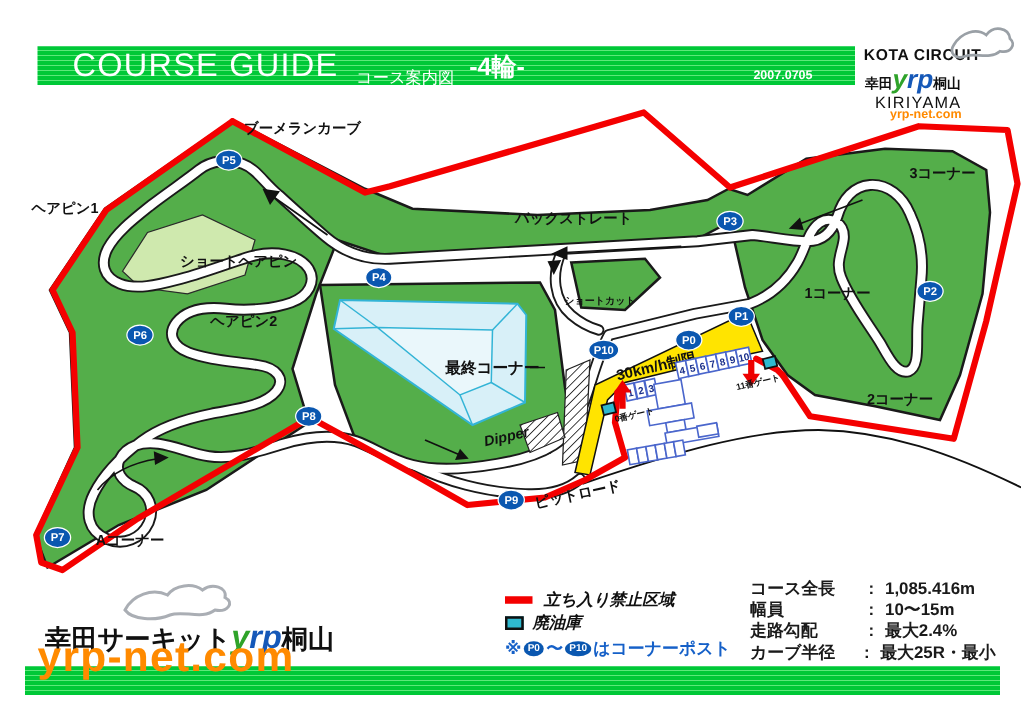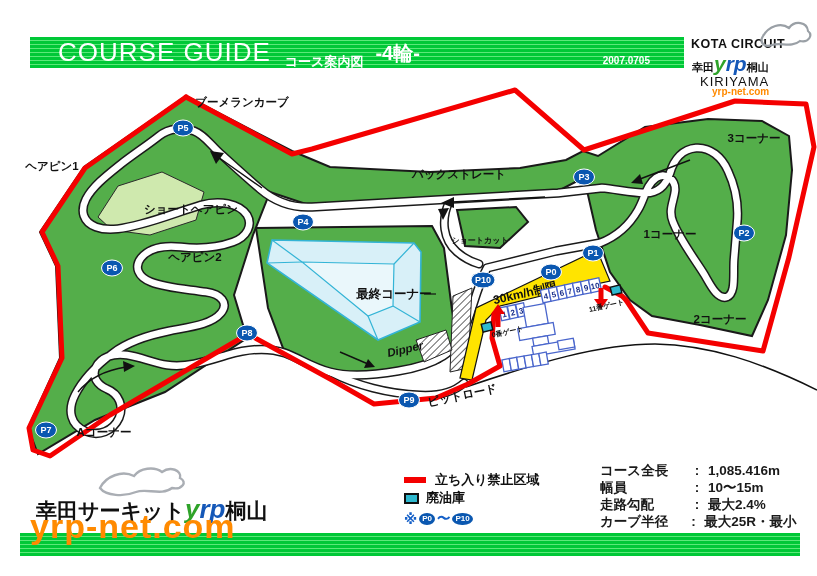--- a/index.html
+++ b/index.html
@@ -3,36 +3,36 @@
 <meta charset="utf-8">
 <style>
   html,body{margin:0;padding:0;background:#fff;}
   .stage{position:relative;width:817px;height:576px;background:#ffffff;overflow:hidden;
          font-family:"Liberation Sans","DejaVu Sans",sans-serif;}
   
   .banner{position:absolute;left:30px;top:37px;width:672px;height:31px;z-index:2;
           background:repeating-linear-gradient(0deg,#00c837 0px,#00c837 3px,#5ce87a 3px,#5ce87a 4px);
           display:flex;align-items:center;}
   .banner .title{color:#fff;font-weight:400;font-size:26px;letter-spacing:1px;margin-left:28px;}
-  .banner .subtitle{color:#fff;font-weight:bold;font-size:13px;margin-left:14px;margin-top:18px;}
+  .banner .subtitle{color:#fff;font-weight:normal;font-size:13px;margin-left:14px;margin-top:18px;}
   .banner .category{color:#fff;font-weight:900;font-size:20px;margin-left:12px;margin-top:2px;}
   .banner .date{position:absolute;right:52px;bottom:2px;color:#fff;font-weight:bold;font-size:10px;}
   .logobox{position:absolute;left:684px;top:12px;width:133px;height:82px;background:#fff;
            border-radius:10px 0 0 10px;z-index:3;}
   .logobox .kota{position:absolute;left:7px;top:25px;font-size:12.5px;font-weight:900;color:#101010;
            letter-spacing:.5px;text-shadow:-1px -1px 0 #fff,1px -1px 0 #fff,-1px 1px 0 #fff,1px 1px 0 #fff;}
   .logobox .midrow{position:absolute;left:8px;top:40px;font-size:11px;font-weight:900;color:#101010;white-space:nowrap;text-align:right;}
   .logobox .yrp-y{color:#2fa32a;font-style:italic;font-weight:900;font-size:21px;}
   .logobox .yrp-rp{color:#1558b8;font-style:italic;font-weight:900;font-size:21px;}
   .logobox .kiriyama{position:absolute;left:16px;top:62px;font-size:13px;font-weight:400;color:#101010;letter-spacing:1px;}
   .logobox .url{position:absolute;left:28px;top:74px;font-size:10px;font-weight:bold;color:#ff8a00;}
   .sketch{position:absolute;z-index:4;}
   
   .legend{position:absolute;left:404px;top:471px;z-index:2;}
-  .legend .row{display:flex;align-items:center;height:18px;}
+  .legend .row{display:flex;align-items:center;height:18px;font-style:italic;}
   .legend .swatch-red{width:22px;height:6px;background:#f40000;margin-right:9px;}
   .legend .swatch-teal{width:13px;height:9px;background:#2fb9cf;border:2px solid #101010;margin-right:7px;box-sizing:border-box;width:15px;height:11px;}
   .legend .ltext{font-size:13px;font-weight:bold;color:#101010;}
   .legend .note{margin-top:3px;color:#1560c8;font-size:13.5px;font-weight:900;display:flex;align-items:center;}
   .legend .pbadge{display:inline-block;background:#0a57b0;color:#fff;font-size:8px;font-weight:bold;
                   border-radius:50%;padding:2px 3px;margin:0 2px;line-height:8px;}
   
   .stats{position:absolute;left:600px;top:462px;z-index:2;color:#1a1a1a;}
   .stats .srow{display:flex;line-height:17px;font-size:13.5px;font-weight:bold;}
   .stats .slabel{width:86px;}
@@ -294,20 +294,21 @@
     </div>
     <div class="row">
       <span class="swatch-teal"></span>
       <span class="ltext">廃油庫</span>
     </div>
     <div class="note">
       <span>※</span>
       <span class="pbadge">P0</span>
       <span>〜</span>
       <span class="pbadge">P10</span>
+      <span>はコーナーポスト</span>
     </div>
   </div>
 
   <div class="stats">
     <div class="srow">
       <span class="slabel">コース全長</span>
       <span class="ssep">:</span>
       <span class="sval">1,085.416m</span>
     </div>
     <div class="srow">

